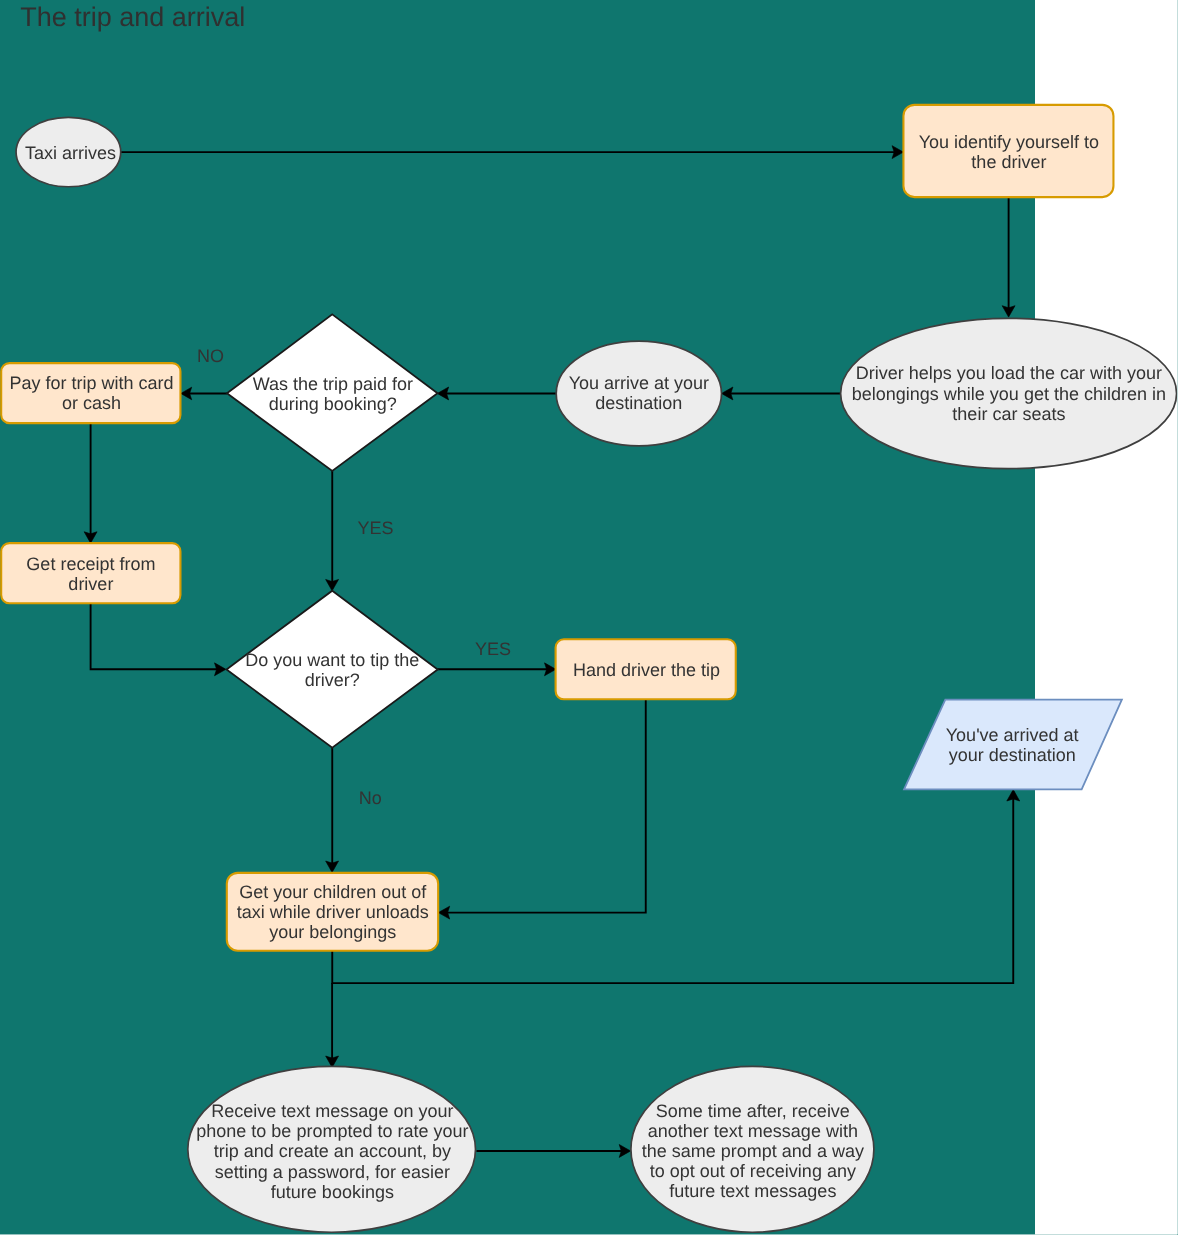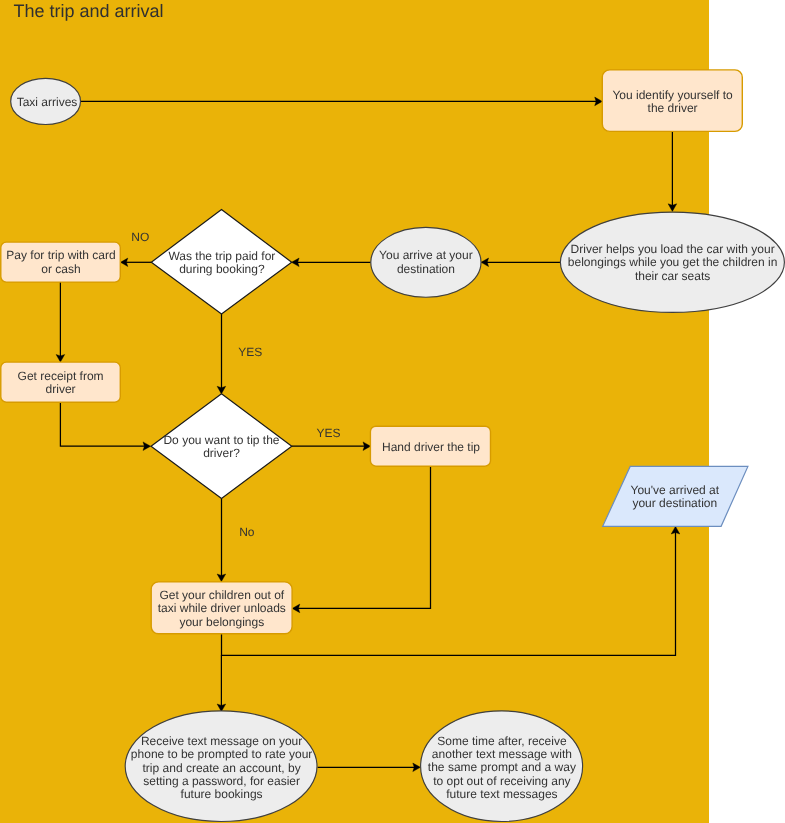--- a/index.html
+++ b/index.html
@@ -1,19 +1,19 @@
 <!DOCTYPE html>
 <html><head>
 <meta charset="utf-8">
 <style>
   html,body{margin:0;padding:0;background:#ffffff;}
   body{width:785px;height:823px;overflow:hidden;
        font-family:"Liberation Sans",sans-serif;
        -webkit-font-smoothing:antialiased;text-rendering:geometricPrecision;}
-  #stage{position:relative;width:690px;height:823px;background:#eab308;padding-left:19px;}
+  #stage{position:relative;width:690px;height:823px;background:#0f766e;}
   svg#fc{display:block;position:absolute;left:0;top:0;}
   text{font-family:"Liberation Sans",sans-serif;}
   .ttl{font-size:18px;fill:#303030;}
   .nodelabel{font-size:12px;fill:#333333;}
   .edgelabel{font-size:12px;fill:#333333;}
   .edge{fill:none;stroke:#000000;stroke-width:1.25;}
   .ahead{fill:#000000;stroke:#000000;stroke-width:0.4;stroke-linejoin:round;}
   .proc{fill:#ffe6cc;stroke:#d79b00;stroke-width:1.4;}
   .ell{fill:#ededed;stroke:#3f3f3f;stroke-width:1.15;}
   .dia{fill:#ffffff;stroke:#1a1a1a;stroke-width:1.2;}

